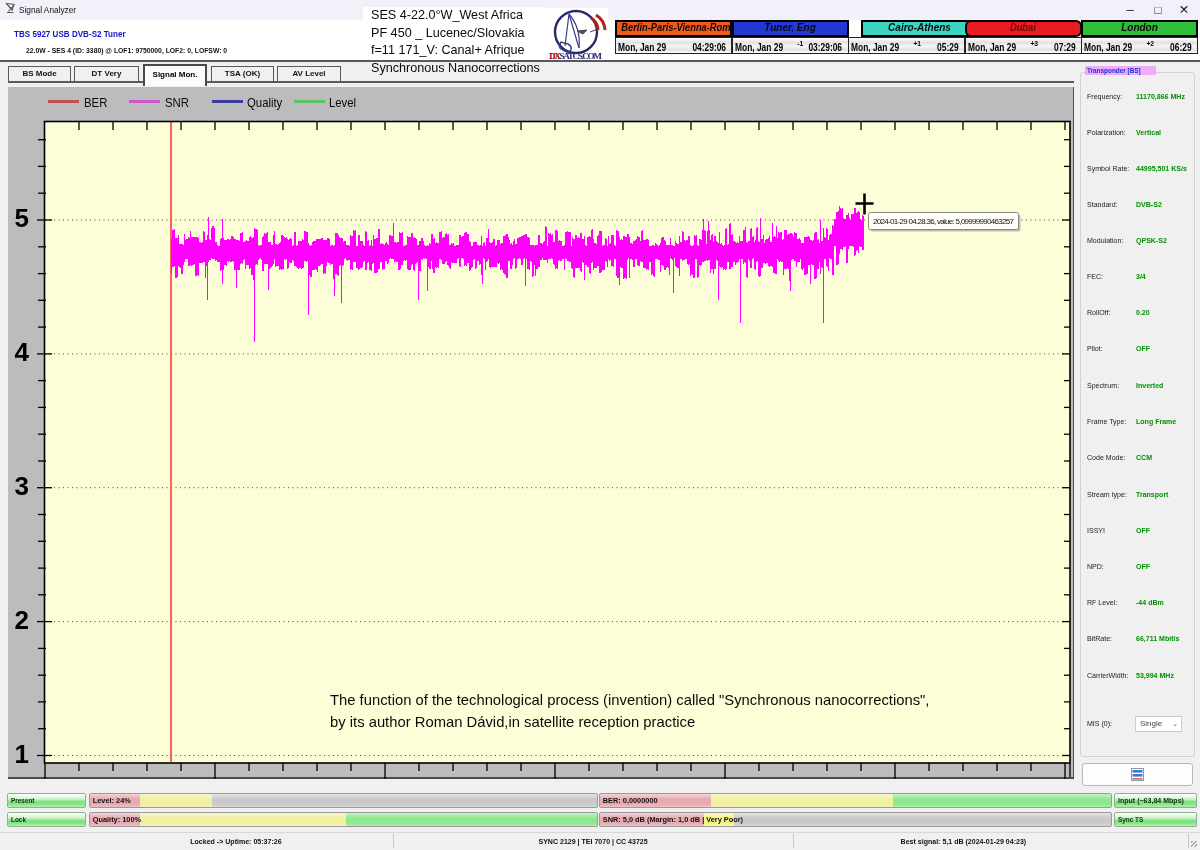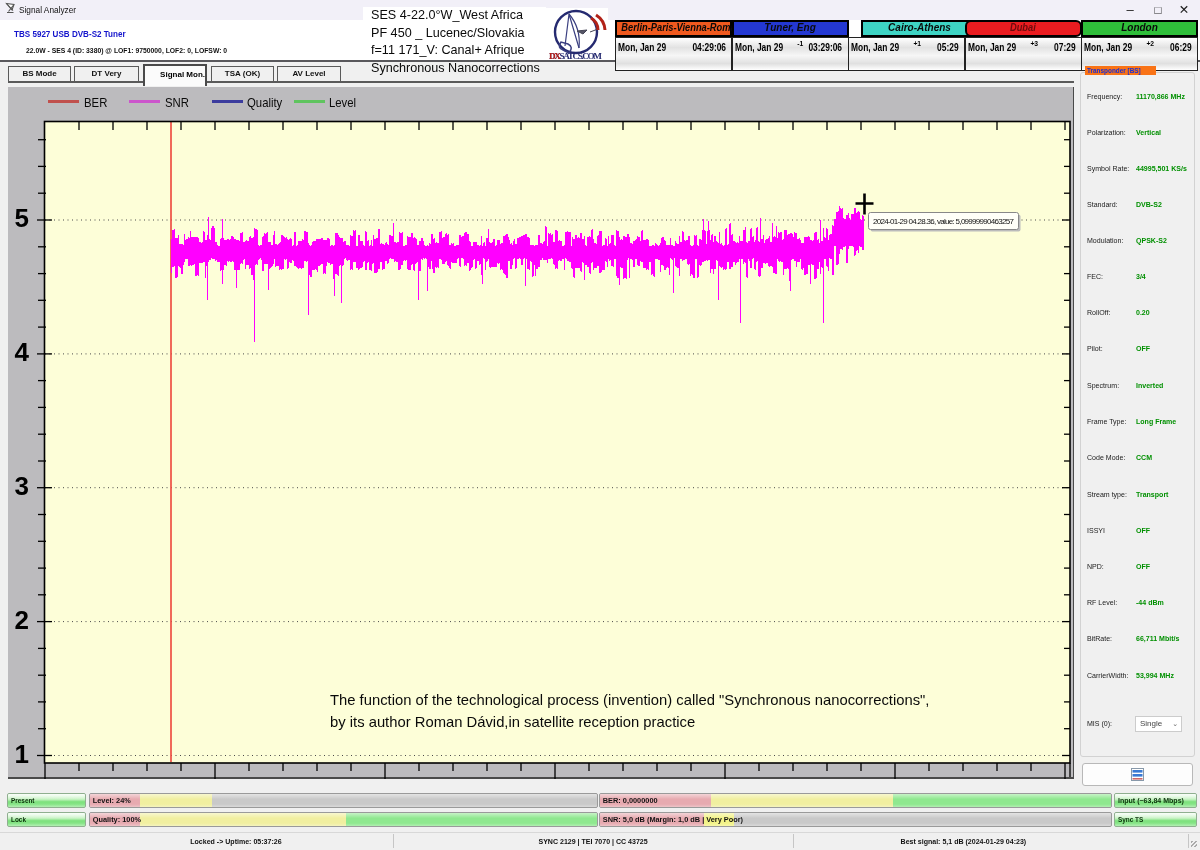--- a/index.html
+++ b/index.html
@@ -12,27 +12,27 @@
 .winbtn { top:2px; width:16px; height:16px; font-size:12px; color:#222; text-align:center; line-height:16px; }
 .hdr { left:0px; top:20px; width:1200px; height:40px; background:#ffffff; }
 .tbs1 { left:14px; top:28px; font-size:9.5px; font-weight:bold; color:#1414cc; white-space:nowrap;}
 .tbs2 { left:26px; top:46px; font-size:8px; font-weight:bold; color:#111; white-space:nowrap;}
 .annot { left:363px; top:7px; width:183px; height:53px; background:#ffffff; }
 .anline { left:371px; font-size:13px; color:#0a0a0a; white-space:nowrap; }
 .darkline1 { left:0; top:60px; width:1200px; height:2px; background:#59585c; }
 .tabbar { left:0px; top:62px; width:1200px; height:25px; background:#f0f0f0; }
 .tab { position:absolute; top:66px; height:15px; background:#f0f0f0; border:1px solid #5a5a5a; border-bottom:none; font-size:8px; font-weight:bold; color:#111; text-align:center; line-height:14px; }
 .tabline { left:8px; top:81px; width:1066px; height:2px; background:#5a5a5a; }
-.tabactive { left:143px; top:64px; width:64px; height:22px; background:#fbfbfb; border:2px solid #4a4a4a; border-bottom:none; font-size:8px; font-weight:bold; text-align:right; line-height:17px; z-index:3;}
+.tabactive { left:143px; top:64px; width:64px; height:22px; background:#fbfbfb; border:2px solid #4a4a4a; border-bottom:none; font-size:8px; font-weight:bold; text-align:center; line-height:17px; z-index:3;}
 .chartpanel { left:8px; top:87px; width:1066px; height:692px; background:#bcbbbe; border-bottom:2px solid #4a4a4a; border-right:1px solid #4a4a4a; }
 .legtxt { top:95px; font-size:13.5px; color:#0a0a0a; transform:scaleX(0.84); transform-origin:0 0; }
 .legline { top:100px; width:31px; height:3px; }
 .ck { position:absolute; top:20px; width:117px; height:17px; border:2px solid #000; font-style:italic; font-weight:bold; font-size:10px; text-align:center; line-height:12px; color:#0a0a0a;}
 .ck span { display:inline-block; white-space:nowrap; }
-.cd { position:absolute; top:37px; width:117px; height:34px; border:1px solid #222; background:linear-gradient(#ffffff,#e2e2e2 30%,#f6f6f6 55%,#e0e0e0 80%,#ffffff); font-weight:bold; font-size:10px; color:#000; }
+.cd { position:absolute; top:37px; width:117px; height:17px; border:1px solid #222; background:linear-gradient(#ffffff,#e2e2e2 30%,#f6f6f6 55%,#e0e0e0 80%,#ffffff); font-weight:bold; font-size:10px; color:#000; }
 .cd .dt { position:absolute; left:2px; top:4px; transform:scaleX(0.84); transform-origin:0 0; white-space:nowrap;}
 .cd .tm { position:absolute; right:5px; top:4px; transform:scaleX(0.84); transform-origin:100% 0; white-space:nowrap;}
 .cd .off { position:absolute; font-size:7.5px; top:1px; font-weight:bold; transform:scaleX(0.9);}
 .rp { font-size:8px; color:#1a1a1a; position:absolute; left:1087px; white-space:nowrap; transform:scaleX(0.88); transform-origin:0 50%;}
 .rv { font-size:8px; color:#009000; font-weight:bold; position:absolute; left:1136px; white-space:nowrap; transform:scaleX(0.88); transform-origin:0 50%;}
 .gbar { position:absolute; height:15px; border:1px solid #8faf8f; border-radius:2px; background:linear-gradient(#f3fdf3,#c9f3c5 40%,#7ce17c 60%,#93e893); font-size:8px; font-weight:bold; color:#0a300a; line-height:13px; padding-left:3px; white-space:nowrap; overflow:hidden;}
 .pbar { position:absolute; height:15px; border:1px solid #9a9a9a; border-radius:2px; background:#c9c9c9; font-size:8px; font-weight:bold; color:#111; line-height:13px; white-space:nowrap; overflow:hidden;}
 .pseg { position:absolute; top:0; height:100%; }
 .pbar::after, .gbar::after { content:""; position:absolute; left:0; top:0; right:0; bottom:0; background:linear-gradient(rgba(255,255,255,.5), rgba(255,255,255,0) 40%, rgba(255,255,255,0) 78%, rgba(255,255,255,.3)); z-index:3; pointer-events:none; }
 .pbar span { position:relative; z-index:2; padding-left:3px; display:inline-block; transform:scaleX(0.92); transform-origin:0 50%;}
@@ -275,21 +275,21 @@
 
   <rect x="870.5" y="214.5" width="150" height="17" rx="2" fill="#bbb"></rect>
   <rect x="868.5" y="212.5" width="150" height="17" rx="2" fill="#fffff8" stroke="#888" stroke-width="1"></rect>
   <text x="873" y="224" font-size="8px" fill="#111" font-family="Liberation Sans" textLength="141" style="filter:opacity(0.999)">2024-01-29 04.28.36, value: 5,09999990463257</text>
 
   <path d="M855.5 203.5 H873.5 M864.5 193.5 V214.5" stroke="#000" stroke-width="2.6"></path>
 </g>
 </svg>
 
 <div class="abs" style="left:1080px;top:72px;width:115px;height:685px;border:1px solid #d2d2d2;border-radius:3px;"></div>
-<div class="abs" style="left:1085px;top:66px;background:#f97316;padding:0 2px;font-size:8px;font-weight:bold;color:#1b2fd4;text-align:center;"><span class="sx" style="transform:scaleX(0.8)">Transponder [BS]</span></div>
+<div class="abs" style="left:1085px;top:66px;background:#f0abfc;padding:0 2px;font-size:8px;font-weight:bold;color:#1b2fd4;text-align:center;"><span class="sx" style="transform:scaleX(0.8)">Transponder [BS]</span></div>
 <div class="rp" style="top:92px;">Frequency:</div>
 <div class="rv" style="top:92px;">11170,866 MHz</div>
 <div class="rp" style="top:128px;">Polarization:</div>
 <div class="rv" style="top:128px;">Vertical</div>
 <div class="rp" style="top:164px;">Symbol Rate:</div>
 <div class="rv" style="top:164px;">44995,501 KS/s</div>
 <div class="rp" style="top:200px;">Standard:</div>
 <div class="rv" style="top:200px;">DVB-S2</div>
 <div class="rp" style="top:236px;">Modulation:</div>
 <div class="rv" style="top:236px;">QPSK-S2</div>

